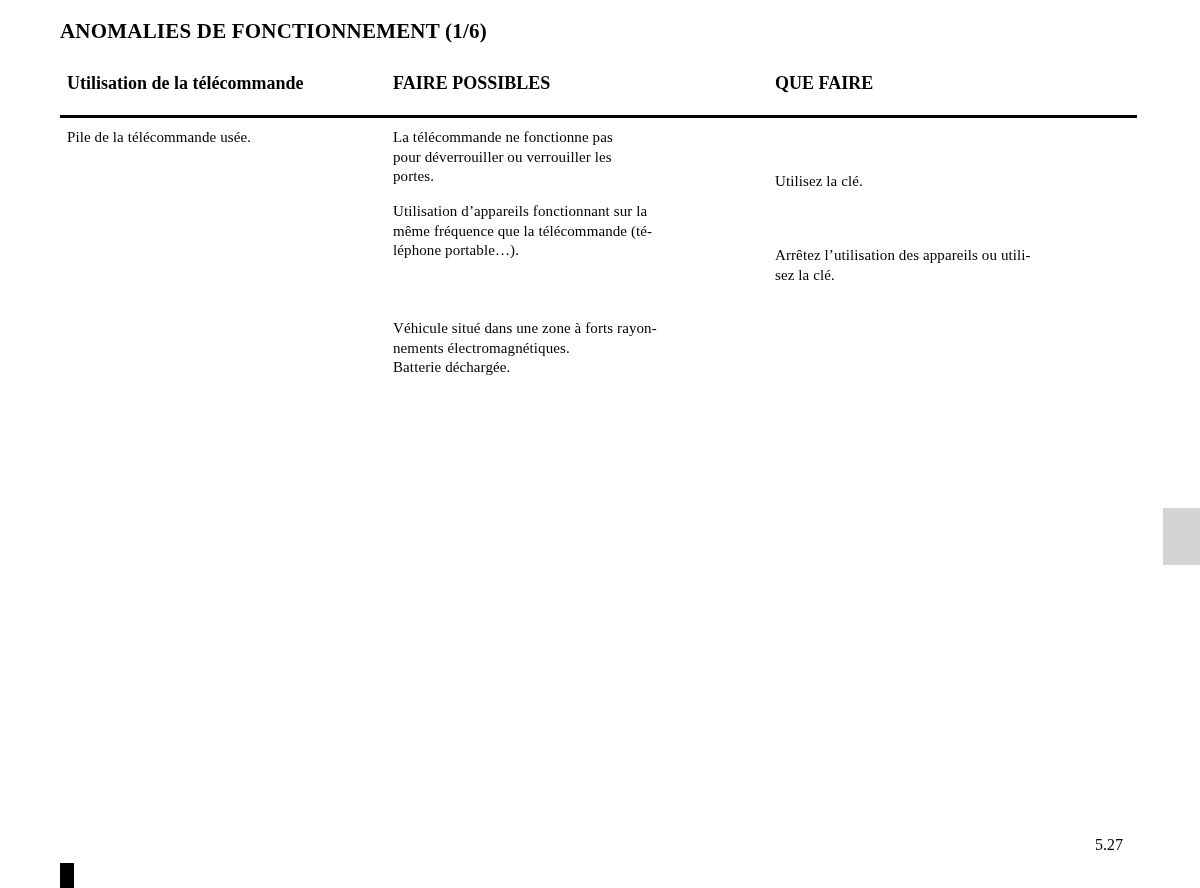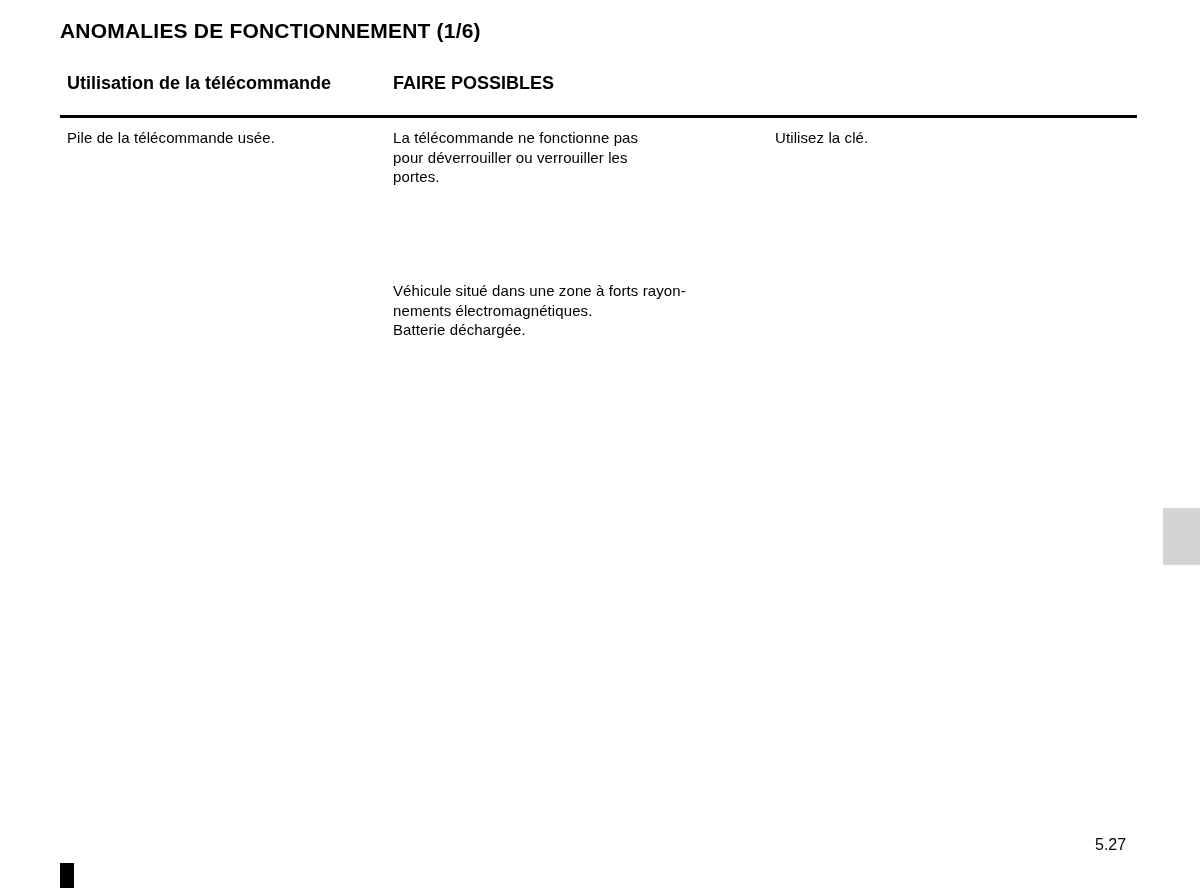--- a/index.html
+++ b/index.html
@@ -8,20 +8,21 @@
     background: #ffffff;
     font-family: "Liberation Sans", sans-serif;
     color: #000000;
   }
   .page {
     position: relative;
     width: 1200px;
     height: 888px;
     background: #ffffff;
     overflow: hidden;
+    font-family: Liberation Serif, serif;
   }
   .title {
     position: absolute;
     left: 60px;
     top: 19px;
     font-size: 21px;
     font-weight: bold;
     letter-spacing: 0.2px;
     white-space: nowrap;
   }
@@ -42,30 +43,30 @@
   .divider {
     position: absolute;
     left: 60px;
     top: 115px;
     width: 1077px;
     height: 3px;
     background: #000000;
   }
   .row-1 { top: 128px; }
   .row-2 { top: 202px; }
-  .row-3 { top: 281px; }
+  .row-3 { top: 275px; }
   .row-4 { top: 435px; }
   .cell {
     font-size: 15px;
     line-height: 19.5px;
     white-space: pre-line;
     padding-right: 18px;
     letter-spacing: 0.1px;
   }
-  .cell:last-child { padding-right: 0; }
+  .cell:last-child { padding-right: 0; margin-top: 44px; }
   .side-tab {
     position: absolute;
     right: 0;
     top: 508px;
     width: 37px;
     height: 57px;
     background: #d4d4d4;
   }
   .page-number {
     position: absolute;
@@ -87,32 +88,41 @@
 </head>
 <body>
 
 <div class="page">
 
   <div class="title">ANOMALIES DE FONCTIONNEMENT (1/6)</div>
 
   <div class="grid-row header-row">
     <div class="header-cell">Utilisation de la télécommande</div>
     <div class="header-cell">FAIRE POSSIBLES</div>
+    <div class="header-cell">QUE FAIRE</div>
   </div>
 
   <div class="divider"></div>
 
   <div class="grid-row row-1">
     <div class="cell">Pile de la télécommande usée.</div>
     <div class="cell">La télécommande ne fonctionne pas
 pour déverrouiller ou verrouiller les
 portes.</div>
     <div class="cell">Utilisez la clé.</div>
   </div>
 
+  <div class="grid-row row-2">
+    <div class="cell"></div>
+    <div class="cell">Utilisation d’appareils fonctionnant sur la
+même fréquence que la télécommande (té-
+léphone portable…).</div>
+    <div class="cell">Arrêtez l’utilisation des appareils ou utili-
+sez la clé.</div>
+  </div>
 
   <div class="grid-row row-3">
     <div class="cell"></div>
     <div class="cell">Véhicule situé dans une zone à forts rayon-
 nements électromagnétiques.
 Batterie déchargée.</div>
   </div>
 
 
   <div class="side-tab"></div>

